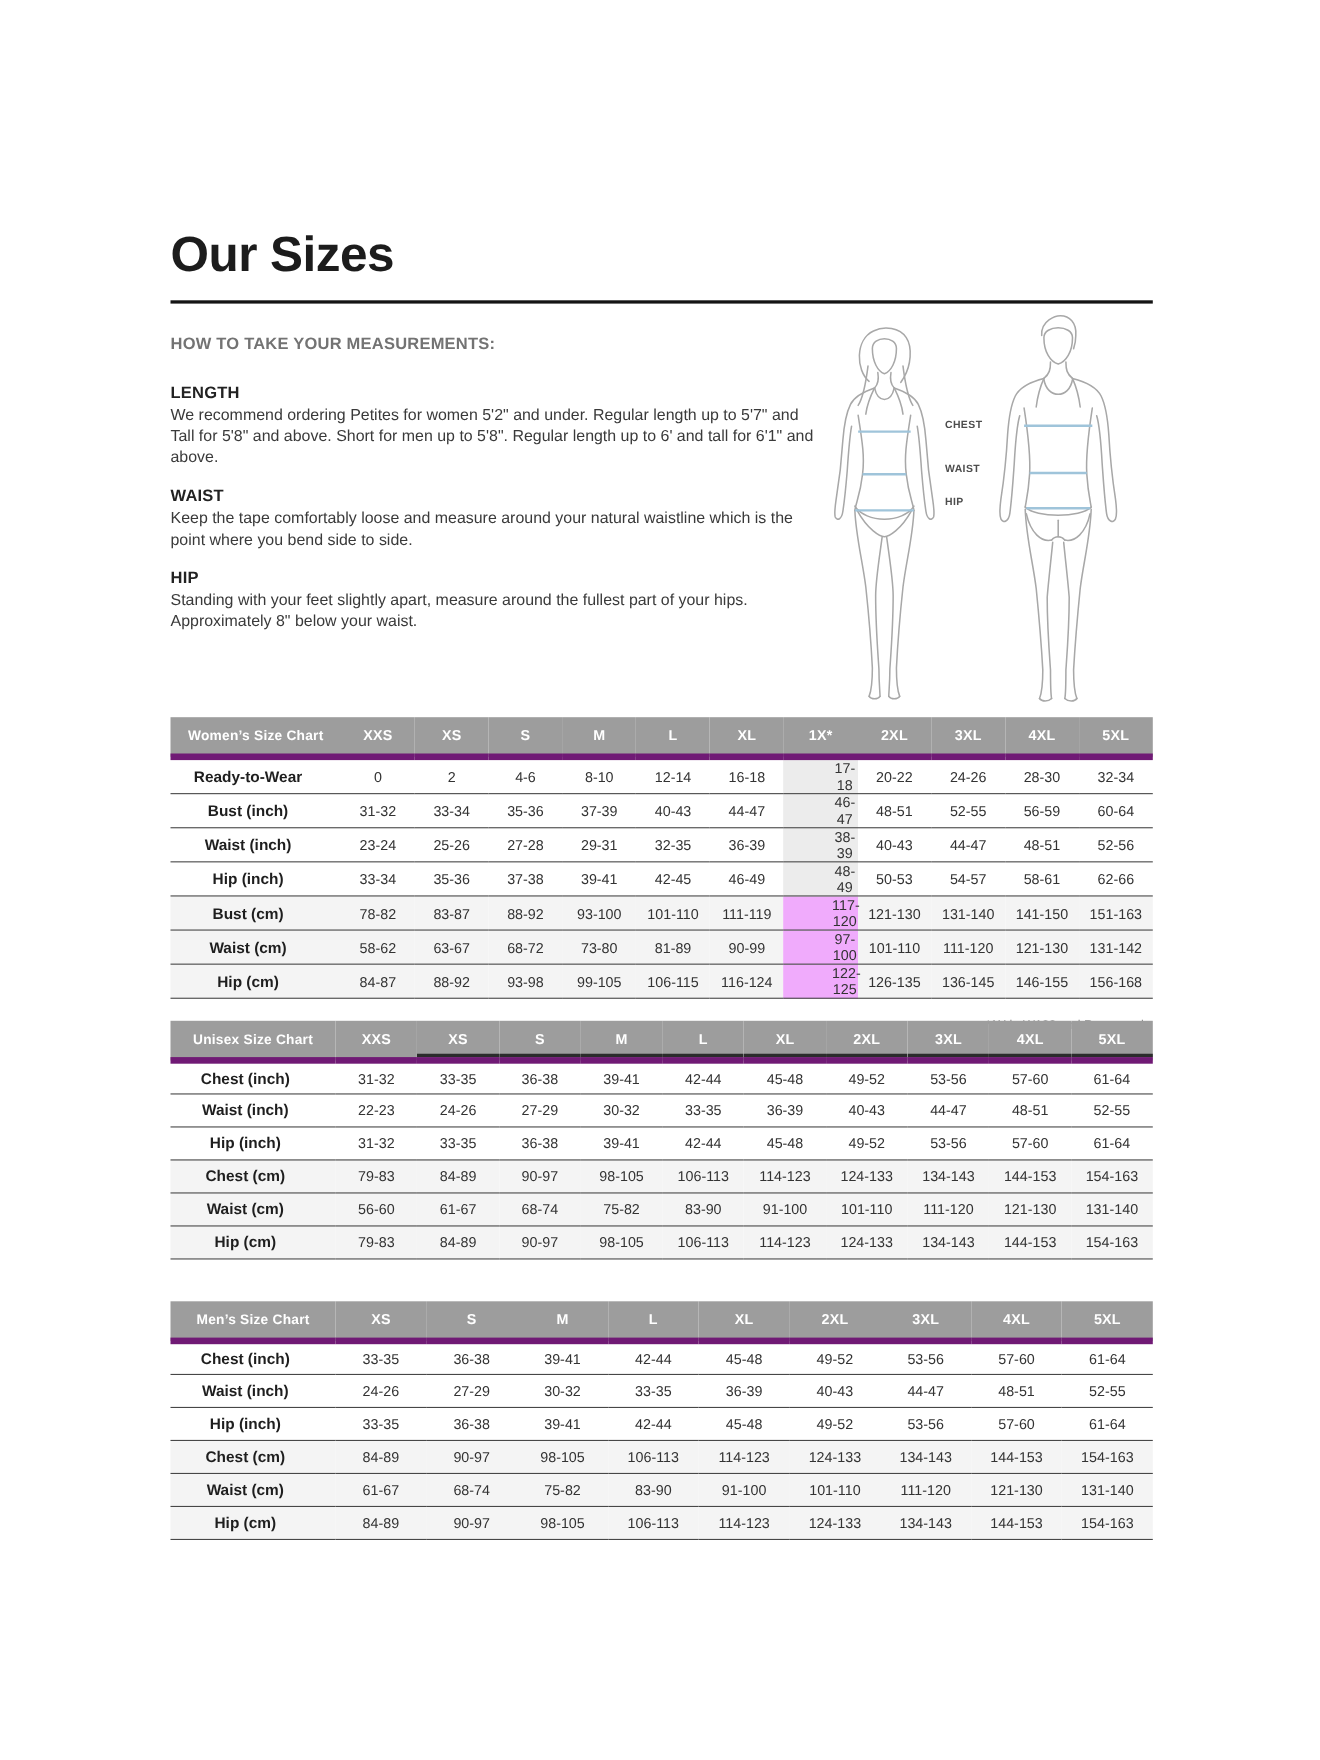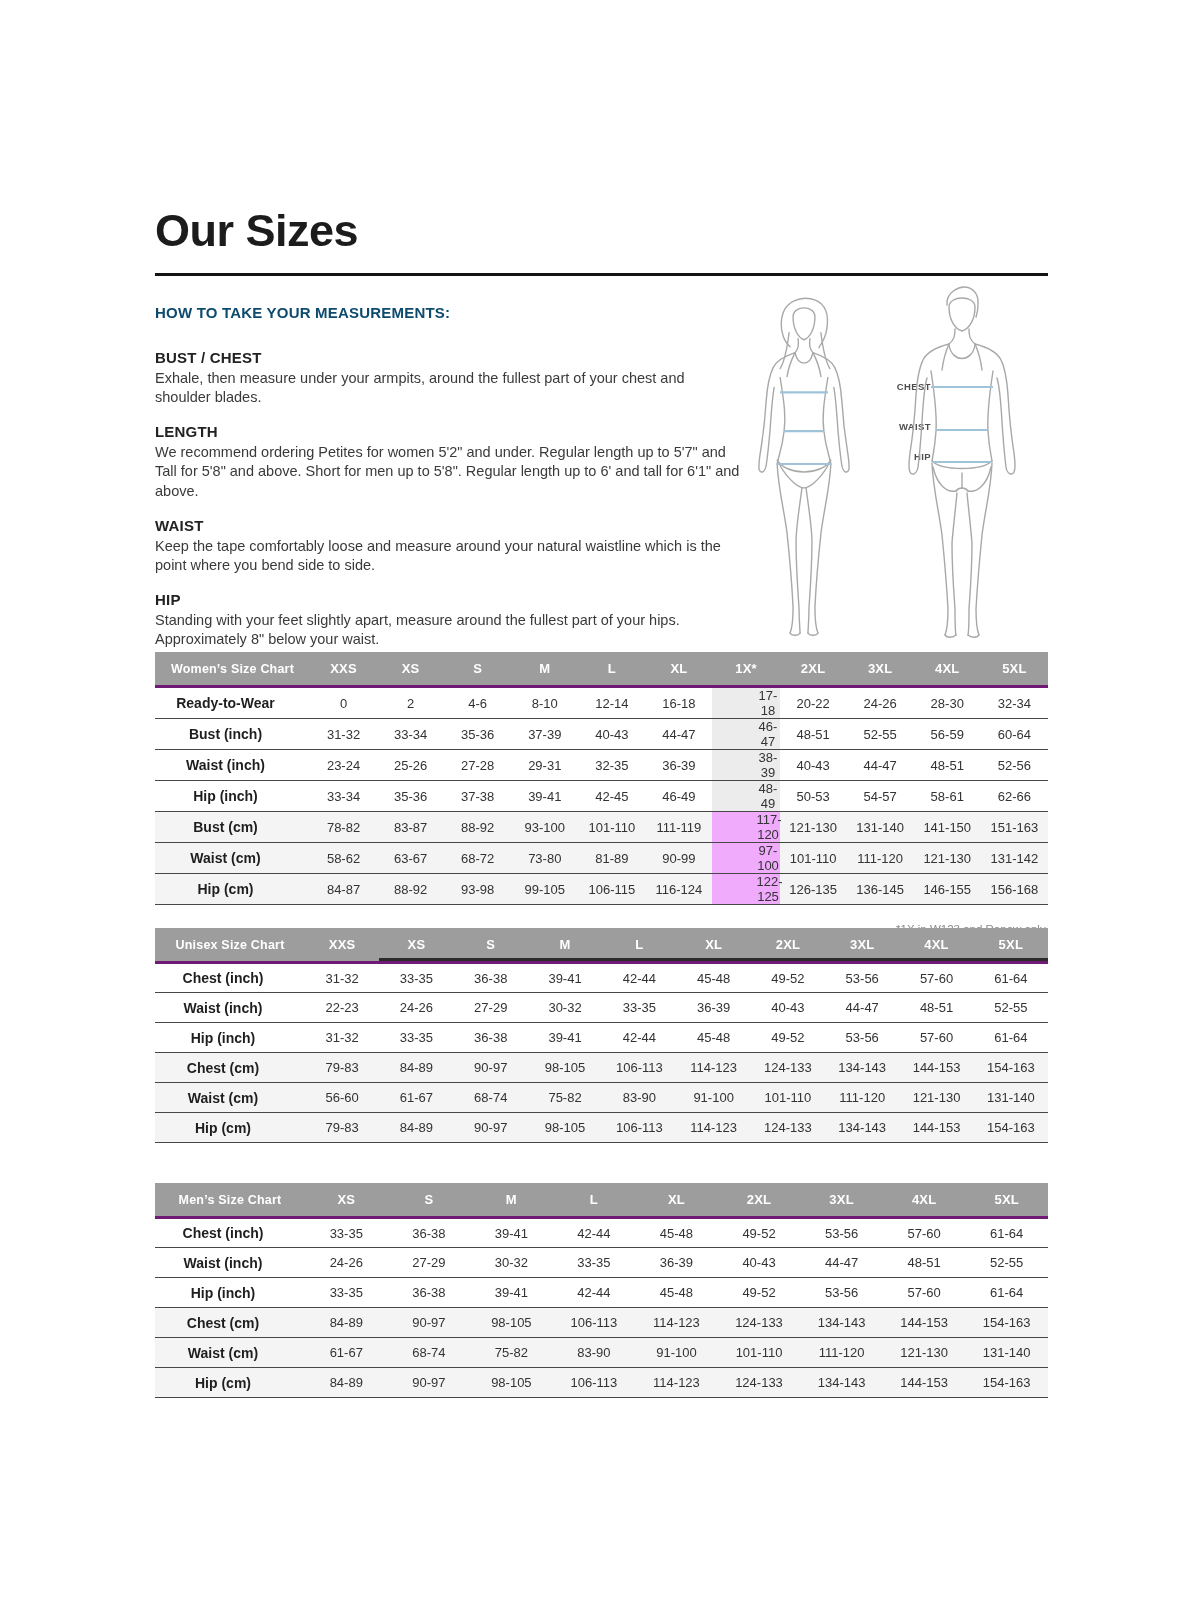--- a/index.html
+++ b/index.html
@@ -11,77 +11,73 @@
   .page-title {
     position:absolute; left:155px; top:205px; margin:0;
     font-size:45px; font-weight:bold; color:#1c1c1c; letter-spacing:-0.5px;
   }
   .title-rule {
     position:absolute; left:155px; top:273px; width:893px; height:0;
     border-top:3px solid #141414;
   }
   .how-to {
     position:absolute; left:155px; top:304px;
-    font-size:15px; font-weight:bold; color:#0c4a6e; letter-spacing:0.2px;
+    font-size:15px; font-weight:bold; color:#737373; letter-spacing:0.2px;
   }
   .sections { position:absolute; left:155px; top:349px; width:585px; }
   .section { margin:0 0 16px 0; }
   .section h3 { margin:0 0 3px 0; font-size:15px; font-weight:bold; color:#222; letter-spacing:0.2px; }
   .section p { margin:0; font-size:14.5px; line-height:1.32; color:#3a3a3a; }
 
   
   .figures { position:absolute; left:743px; top:283px; width:306px; height:366px; }
   .figures svg { position:absolute; }
   .fig-woman { left:0; top:10px; }
   .fig-man { left:154px; top:0; }
   .fig-outline { stroke:#a8a8a8; stroke-width:1.4; fill:none; stroke-linecap:round; }
   .fig-line { stroke:#9fc4da; stroke-width:2.2; fill:none; }
   .fig-label {
-    position:absolute; left:140px; width:48px; text-align:right;
+    position:absolute; left:116px; width:48px; text-align:left;
     font-size:9.5px; font-weight:bold; color:#4d4d4d; letter-spacing:0.4px;
   }
   .fig-label-chest { top:98px; }
   .fig-label-waist { top:138px; }
   .fig-label-hip   { top:168px; }
 
   
   .table-block { position:absolute; left:155px; width:893px; }
   .table-women  { top:652px; }
   .table-unisex { top:928px; }
   .table-men    { top:1183px; }
   table.size-table { width:100%; border-collapse:collapse; table-layout:fixed; }
   table.size-table thead th {
     background:#9d9d9d; color:#ffffff; font-size:13px; font-weight:bold;
     height:33px; padding:0; text-align:center; letter-spacing:0.2px;
   }
   table.size-table thead th.label-head { font-size:12.5px; }
-  table.size-table thead tr { border-bottom:3px solid #701a75; }
+  table.size-table thead tr { border-bottom:6px solid #701a75; }
   table.size-table thead th.dark-underline { box-shadow: inset 0 -3px 0 #2b2b2b; }
   table.size-table tbody tr { border-bottom:1.5px solid #474747; height:30px; }
   table.size-table tbody tr.shaded { background:#f4f4f4;margin-top:15px; }
   table.size-table th.row-label {
     padding:0 14px 0 0; font-size:14px; font-weight:bold; color:#1e1e1e;
   }
   table.size-table td.val { text-align:center; font-size:13px; color:#333; padding:0; }
   table.size-table td.val.hl { background:#ececec;padding-left:44px; }
   table.size-table tr.shaded td.val.hl { background:#f0abfc; }
   .footnote { text-align:right; font-size:11.5px; color:#8a8a8a; margin-top:18px; }
 </style>
 </head>
 <body>
 
 <h1 class="page-title">Our Sizes</h1>
 <div class="title-rule"></div>
 <div class="how-to">HOW TO TAKE YOUR MEASUREMENTS:</div>
 
 <div class="sections">
-  <div class="section">
-    <h3>BUST / CHEST</h3>
-    <p>Exhale, then measure under your armpits, around the fullest part of your chest and shoulder blades.</p>
-  </div>
   <div class="section">
     <h3>LENGTH</h3>
     <p>We recommend ordering Petites for women 5'2" and under. Regular length up to 5'7" and Tall for 5'8" and above. Short for men up to 5'8". Regular length up to 6' and tall for 6'1" and above.</p>
   </div>
   <div class="section">
     <h3>WAIST</h3>
     <p>Keep the tape comfortably loose and measure around your natural waistline which is the point where you bend side to side.</p>
   </div>
   <div class="section">
     <h3>HIP</h3>

